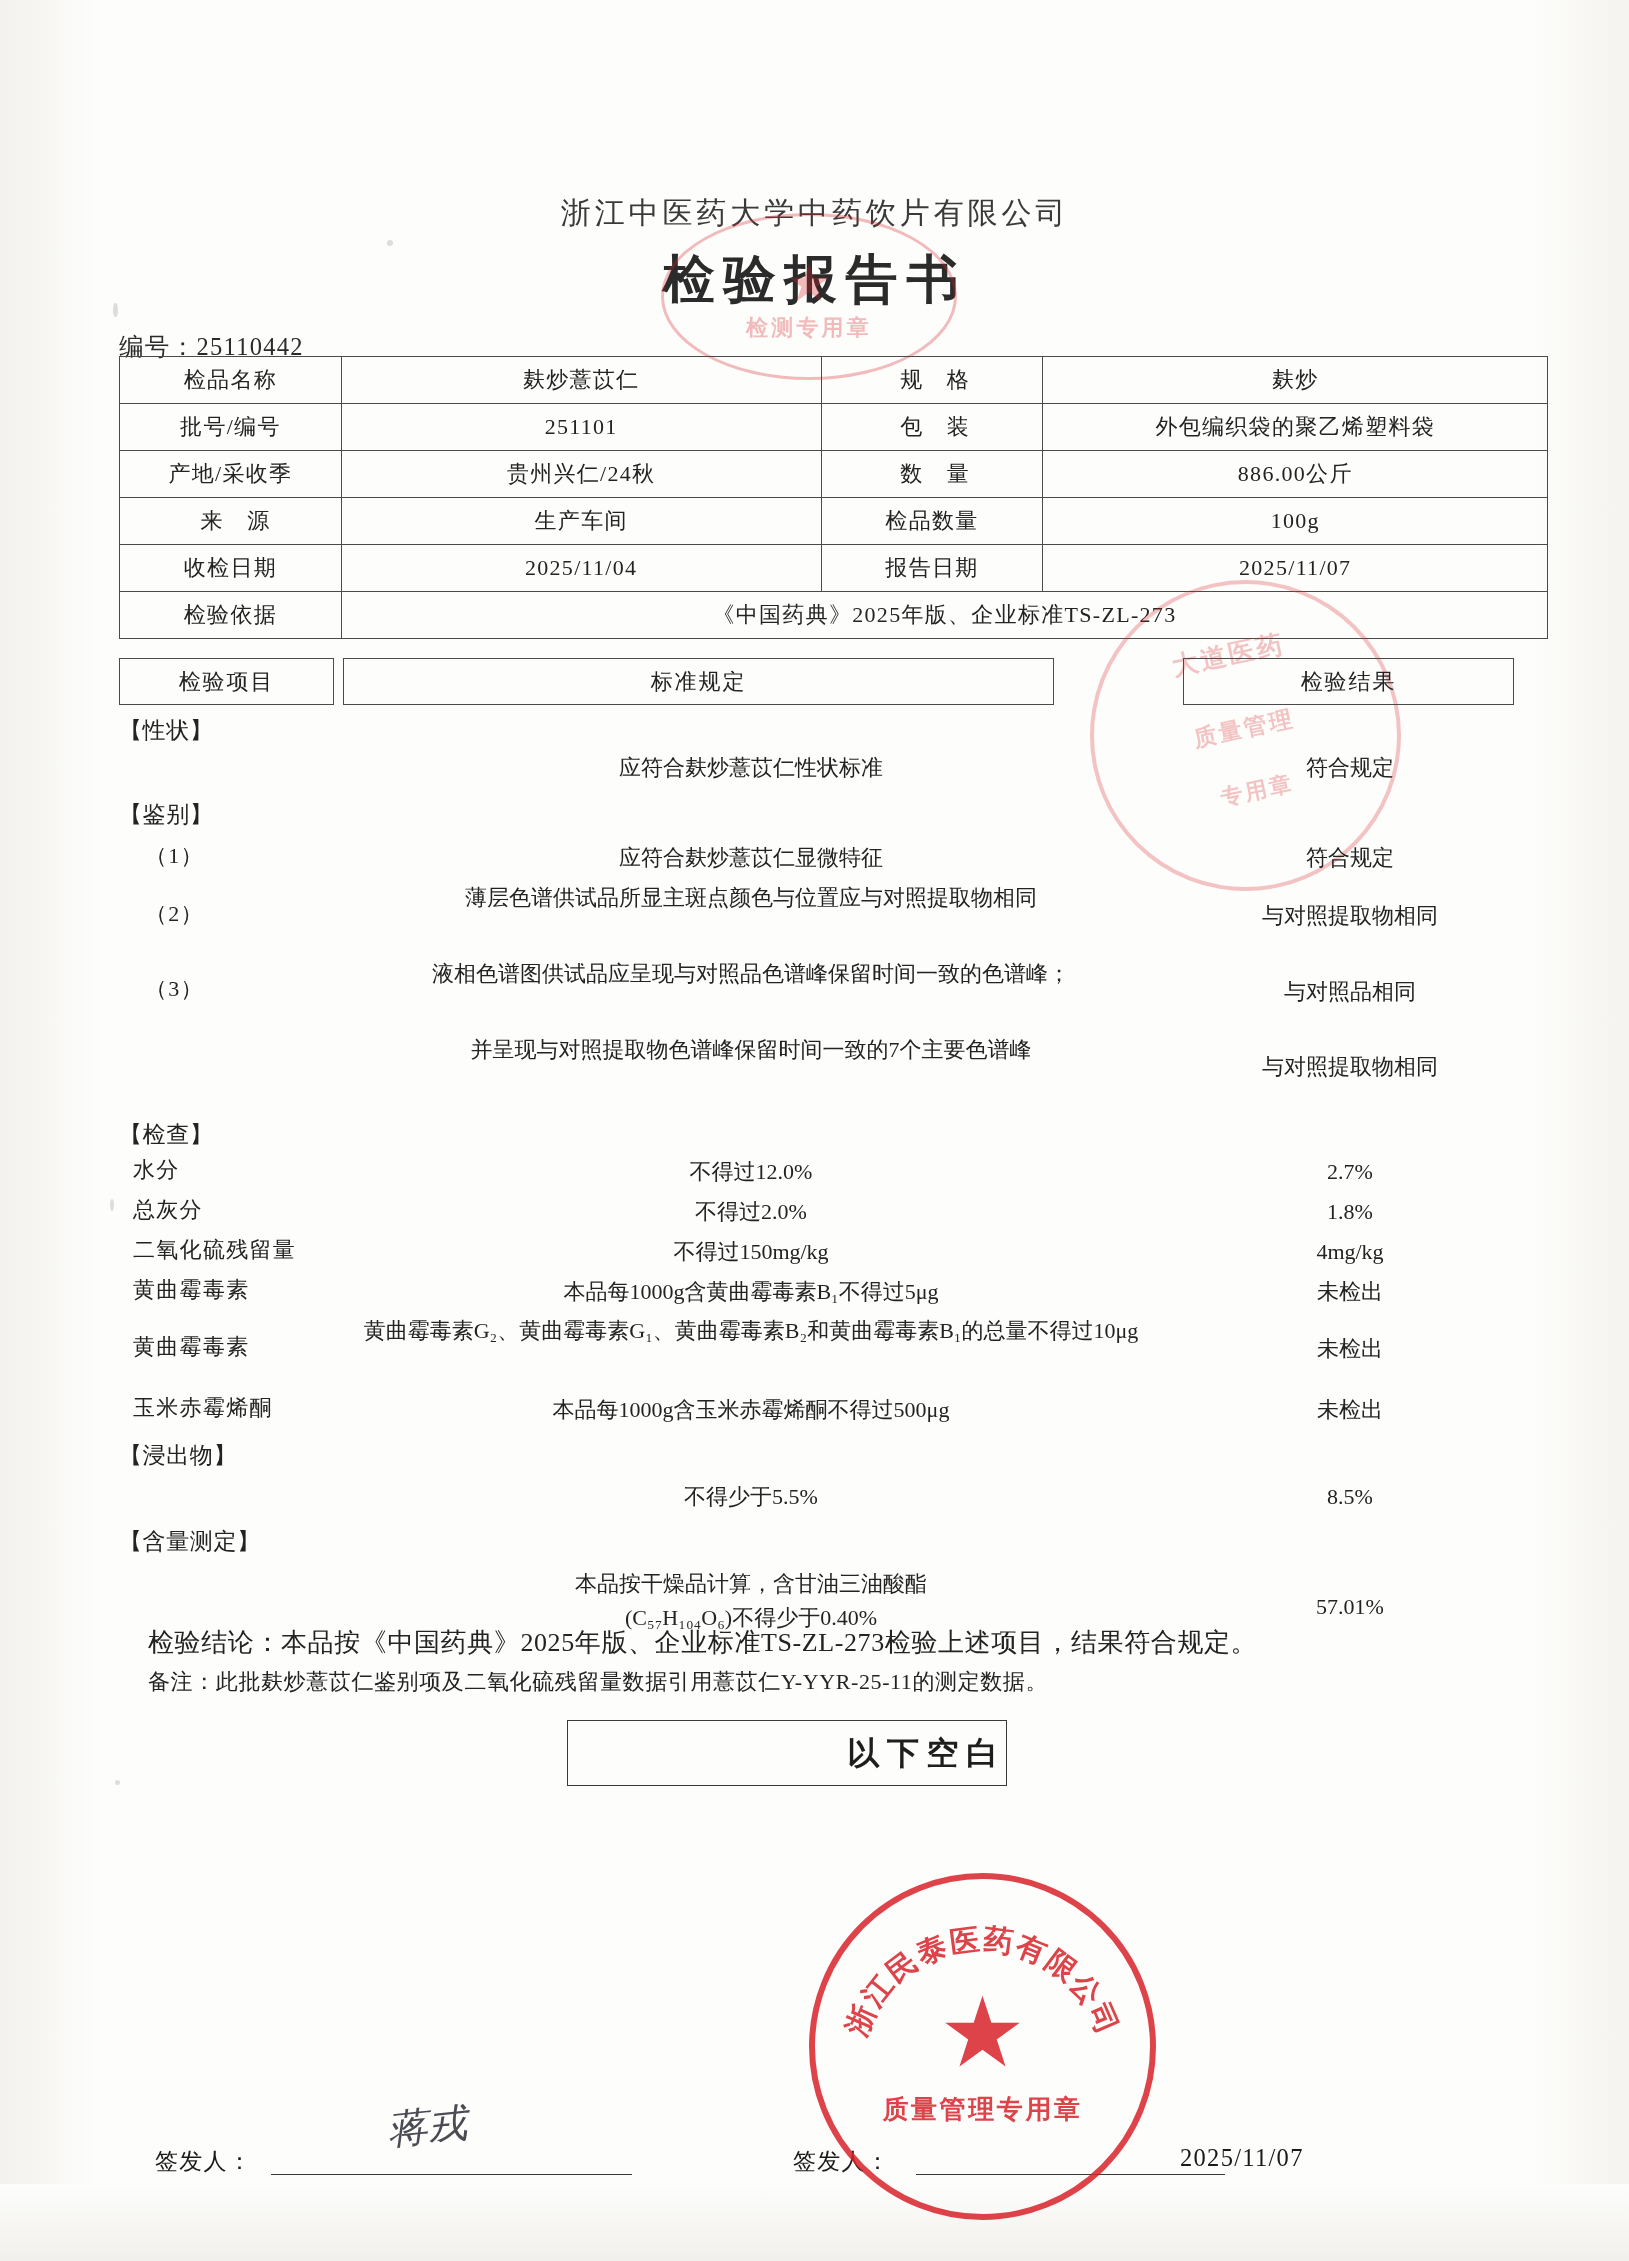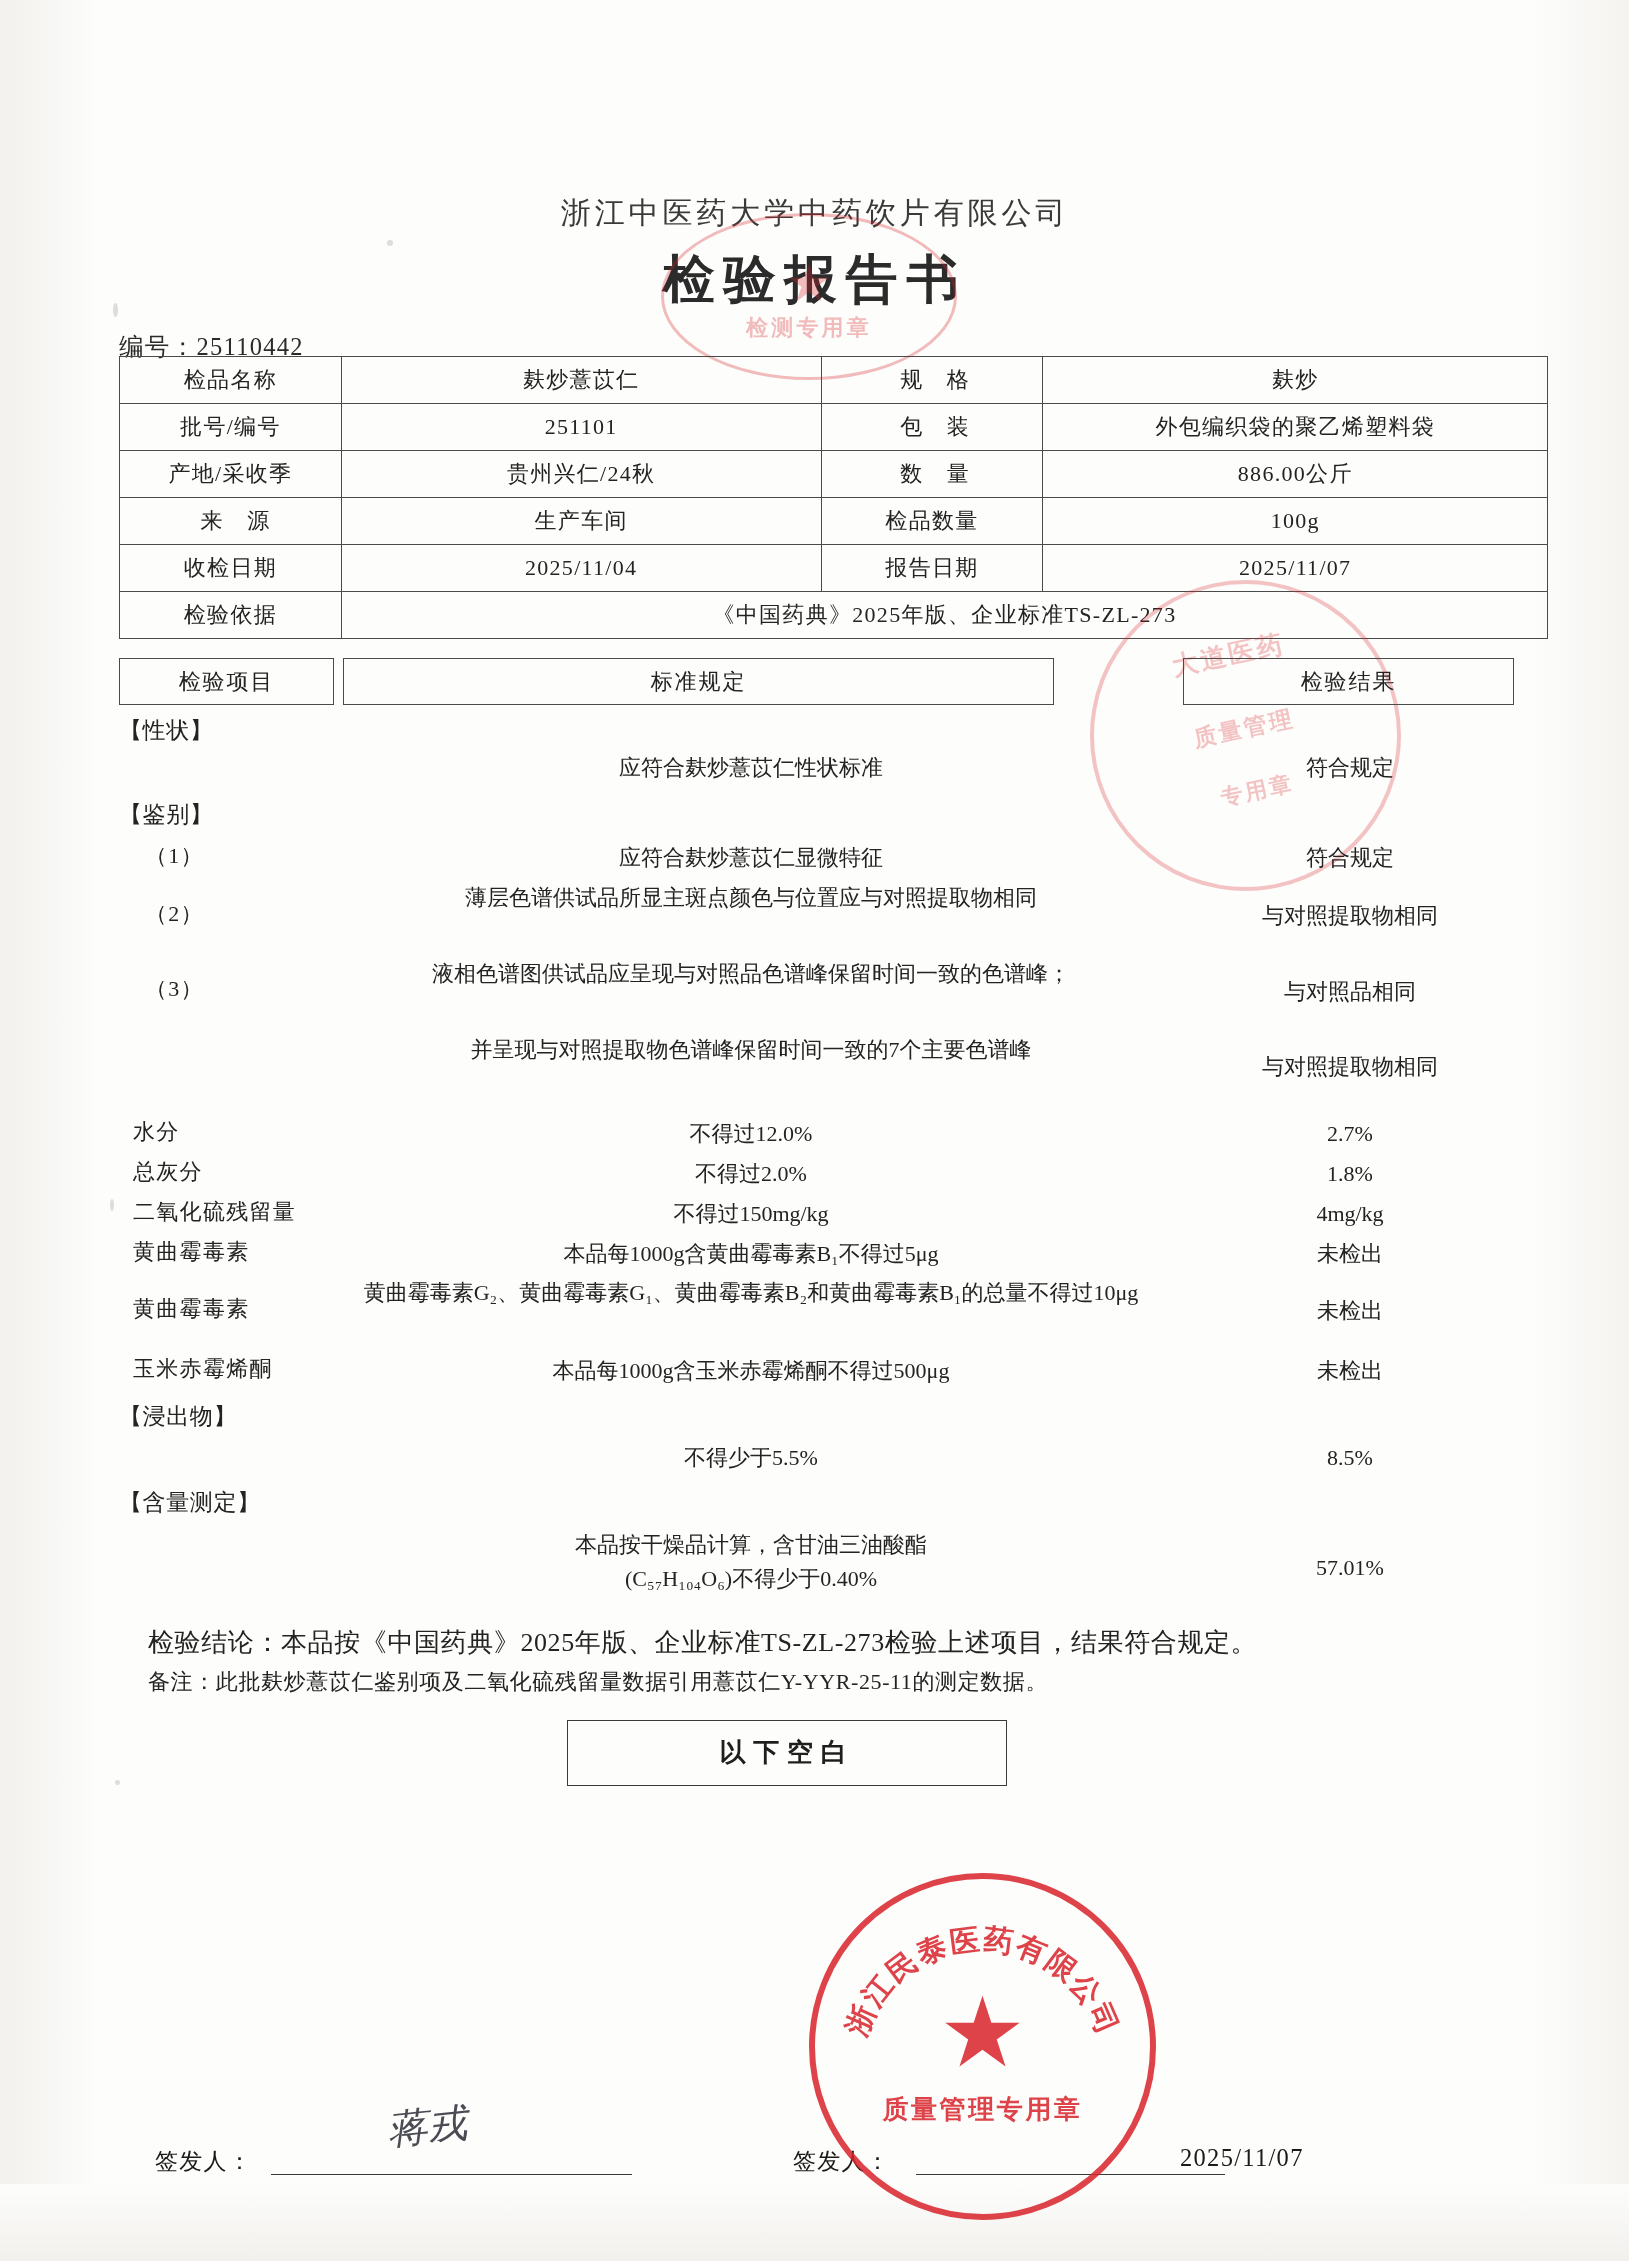--- a/index.html
+++ b/index.html
@@ -180,23 +180,23 @@
     letter-spacing: 0.6px;
     color: #232323;
   }
   .blank-box {
     position: absolute;
     left: 567px;
     top: 1720px;
     width: 438px;
     height: 64px;
     border: 1.9px solid #3a3a3a;
-    text-align: center;
+    text-align: right;
     line-height: 64px;
-    font-size: 26px;
+    font-size: 32px;
     font-weight: bold;
     letter-spacing: 7.7px;
     color: #1e1e1e;
   }
 
   
   .sig-label-left {
     position: absolute;
     left: 155px;
     top: 2146px;
@@ -446,20 +446,21 @@
       <div class="lbl idx" style="top:18px;">（3）</div>
       <div class="std" style="top:1.3px;">液相色谱图供试品应呈现与对照品色谱峰保留时间一致的色谱峰；</div>
       <div class="res" style="top:19.3px;">与对照品相同</div>
     </div>
 
     <div class="row" style="height:80px;">
       <div class="std" style="top:0px;">并呈现与对照提取物色谱峰保留时间一致的7个主要色谱峰</div>
       <div class="res" style="top:17px;">与对照提取物相同</div>
     </div>
 
+    <div class="section-label" style="margin-top:6.4px;">【检查】</div>
 
     <div class="row" style="height:40px;">
       <div class="lbl" style="top:3.9px;">水分</div>
       <div class="std" style="top:3.9px;">不得过12.0%</div>
       <div class="res" style="top:3.9px;">2.7%</div>
     </div>
 
     <div class="row" style="height:40px;">
       <div class="lbl" style="top:3.9px;">总灰分</div>
       <div class="std" style="top:3.9px;">不得过2.0%</div>

